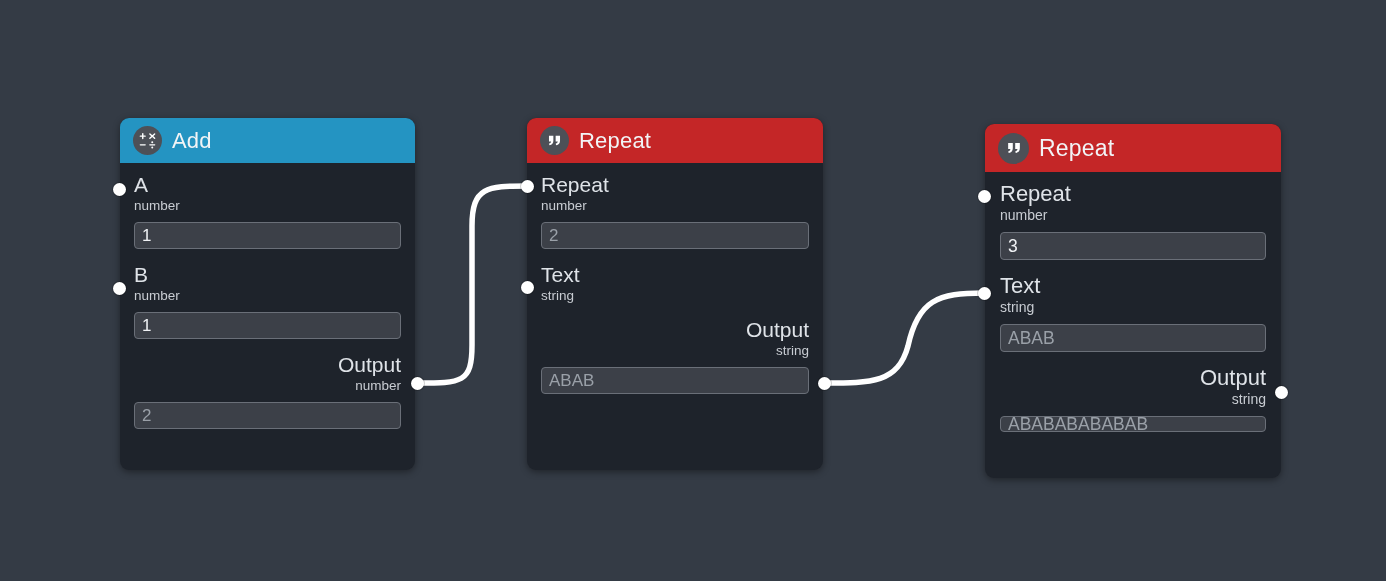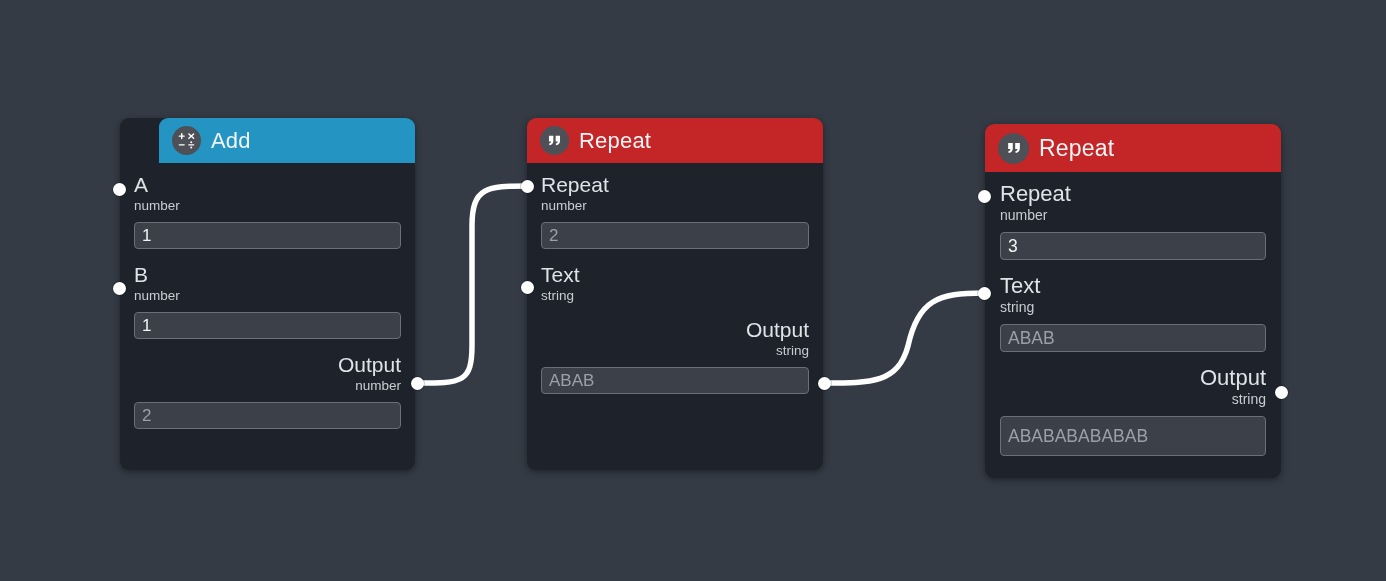--- a/index.html
+++ b/index.html
@@ -38,21 +38,21 @@
     box-sizing: border-box;
   }
   .node-header {
     height: 45px;
     border-radius: 9px 9px 0 0;
     display: flex;
     align-items: center;
     padding-left: 13px;
     box-sizing: border-box;
   }
-  .node-header.blue { background: #2494c2; margin-left: 39px; }
+  .node-header.blue { background: #2494c2; }
   .node-header.red  { background: #c42627; }
 
   .node-icon {
     width: 29px;
     height: 29px;
     border-radius: 50%;
     background: #4d5057;
     display: flex;
     align-items: center;
     justify-content: center;
@@ -249,21 +249,21 @@
         <div class="row-label" style="font-size:22px;line-height:26px;">Text</div>
         <div class="row-type" style="font-size:14px;">string</div>
         <div class="field muted" style="height:28px;font-size:17.5px;">ABAB</div>
       </div>
 
       <div class="spacer-s"></div>
 
       <div class="row out">
         <div class="row-label" style="font-size:22px;line-height:26px;">Output</div>
         <div class="row-type" style="font-size:14px;">string</div>
-        <div class="field muted" style="height:40px;font-size:17.5px;text-align:left;">ABABABABABAB</div>
+        <div class="field muted" style="height:16px;font-size:17.5px;text-align:left;">ABABABABABAB</div>
       </div>
 
     </div>
   </div>
 
   <span class="port" style="left:978px; top:190px;"></span>
   <span class="port" style="left:978px; top:287px;"></span>
   <span class="port" style="left:1275px; top:386px;"></span>
 
 </div>

